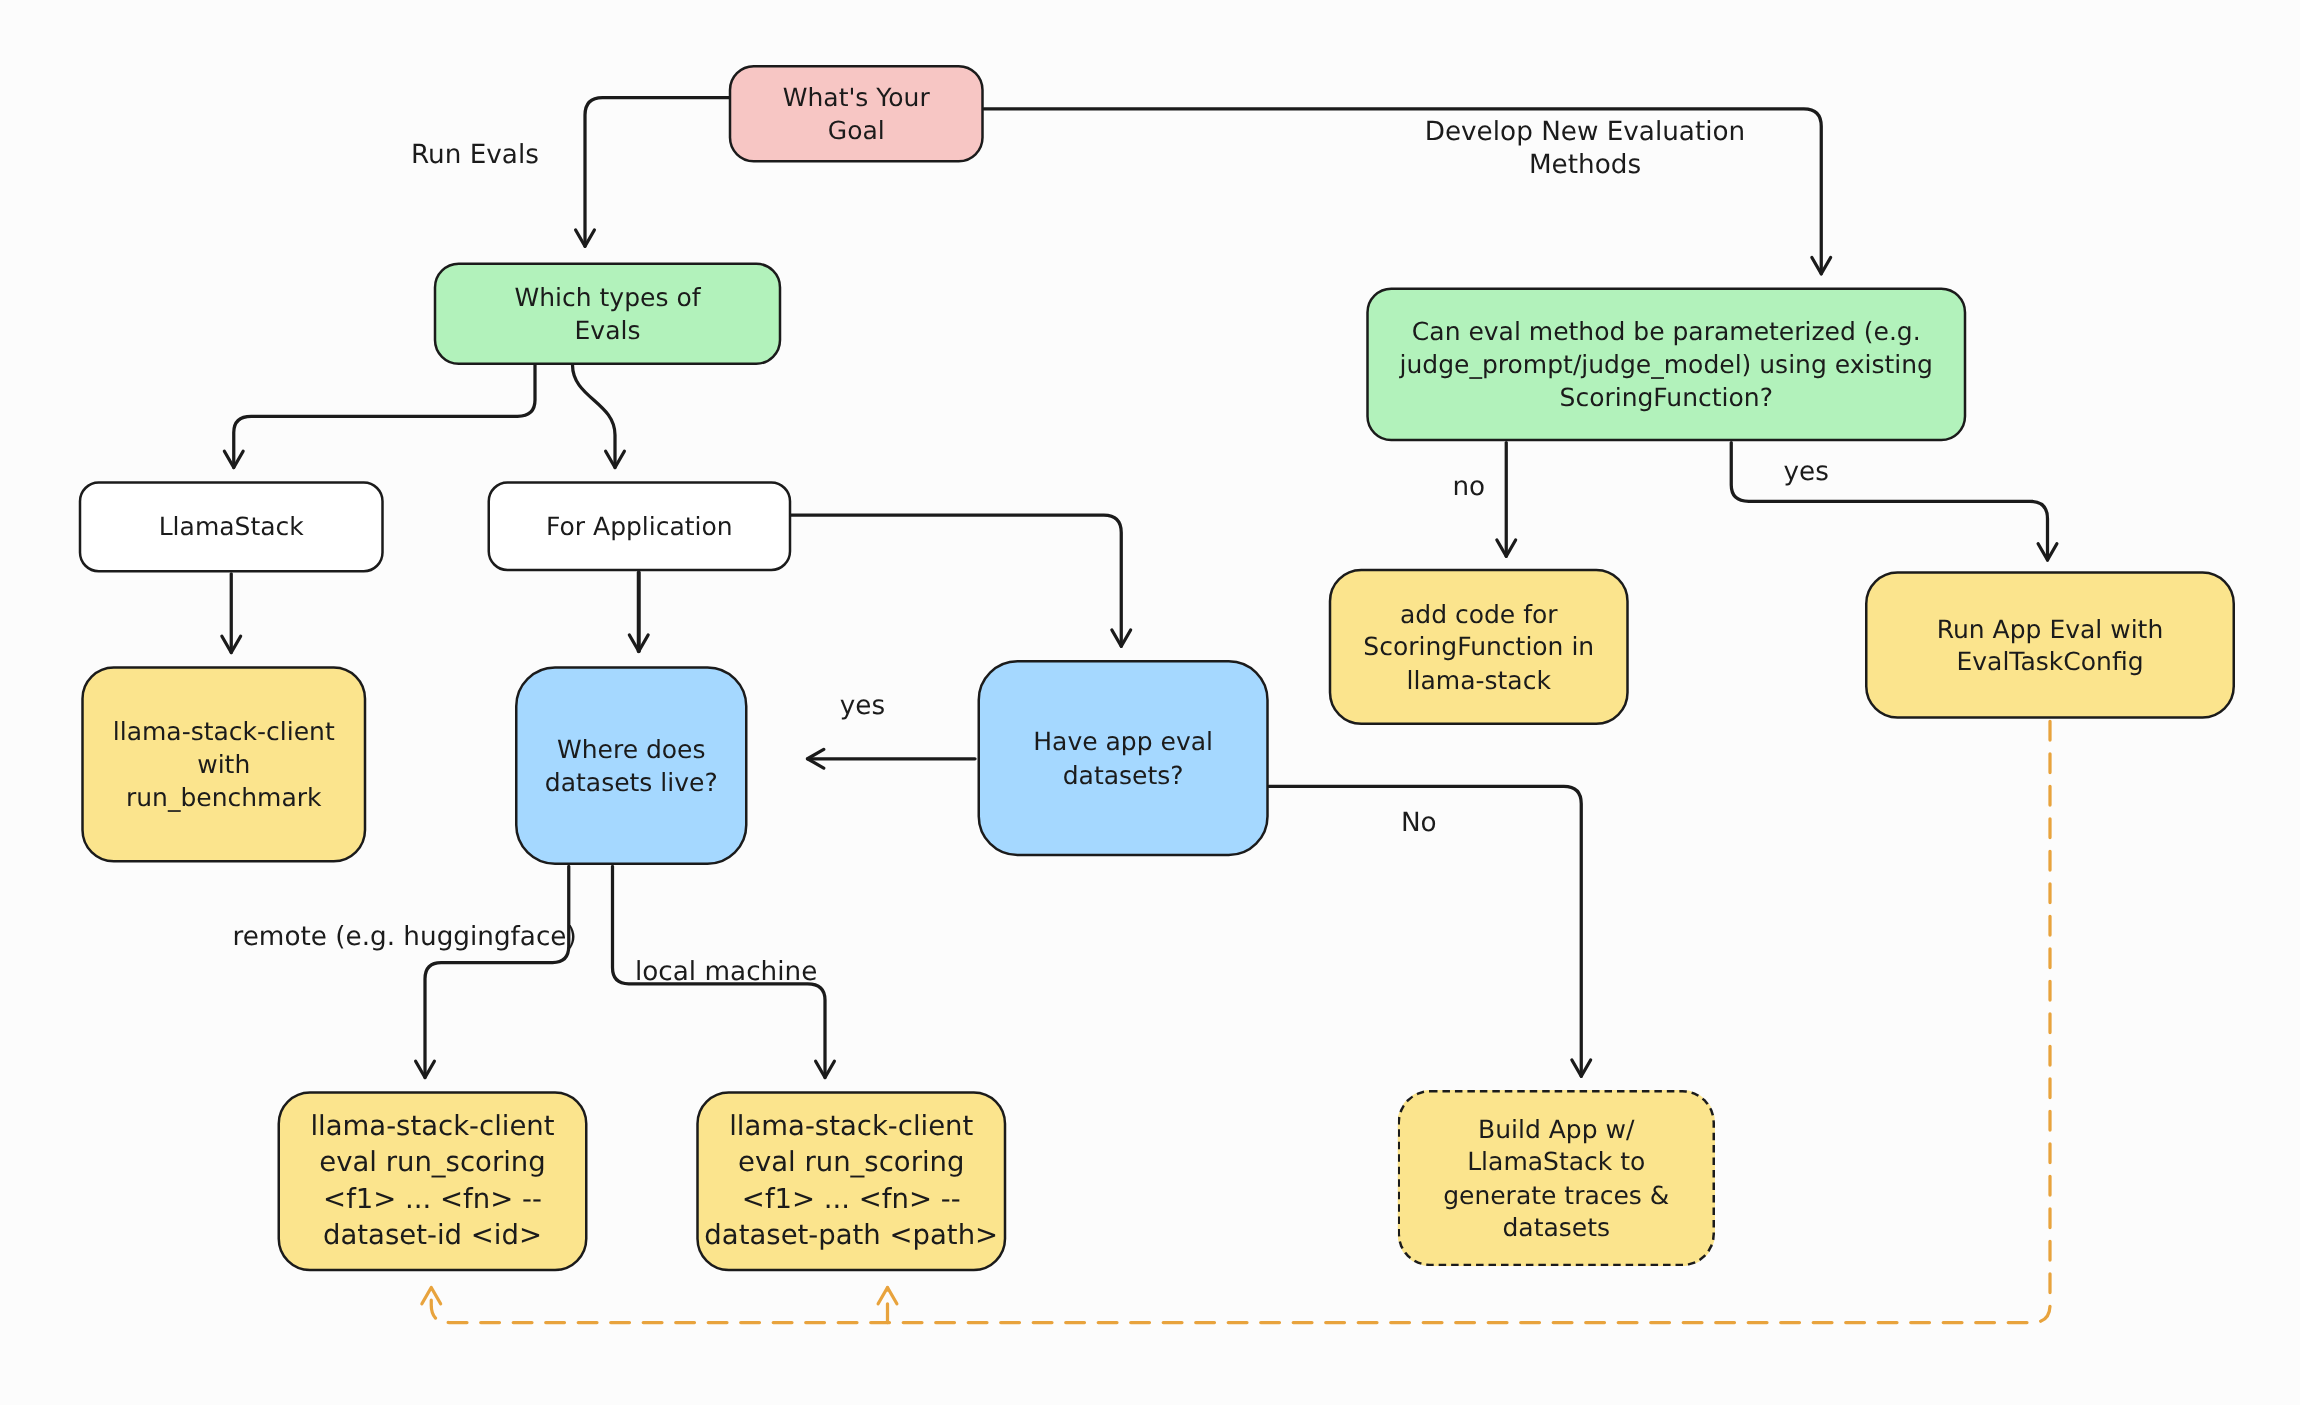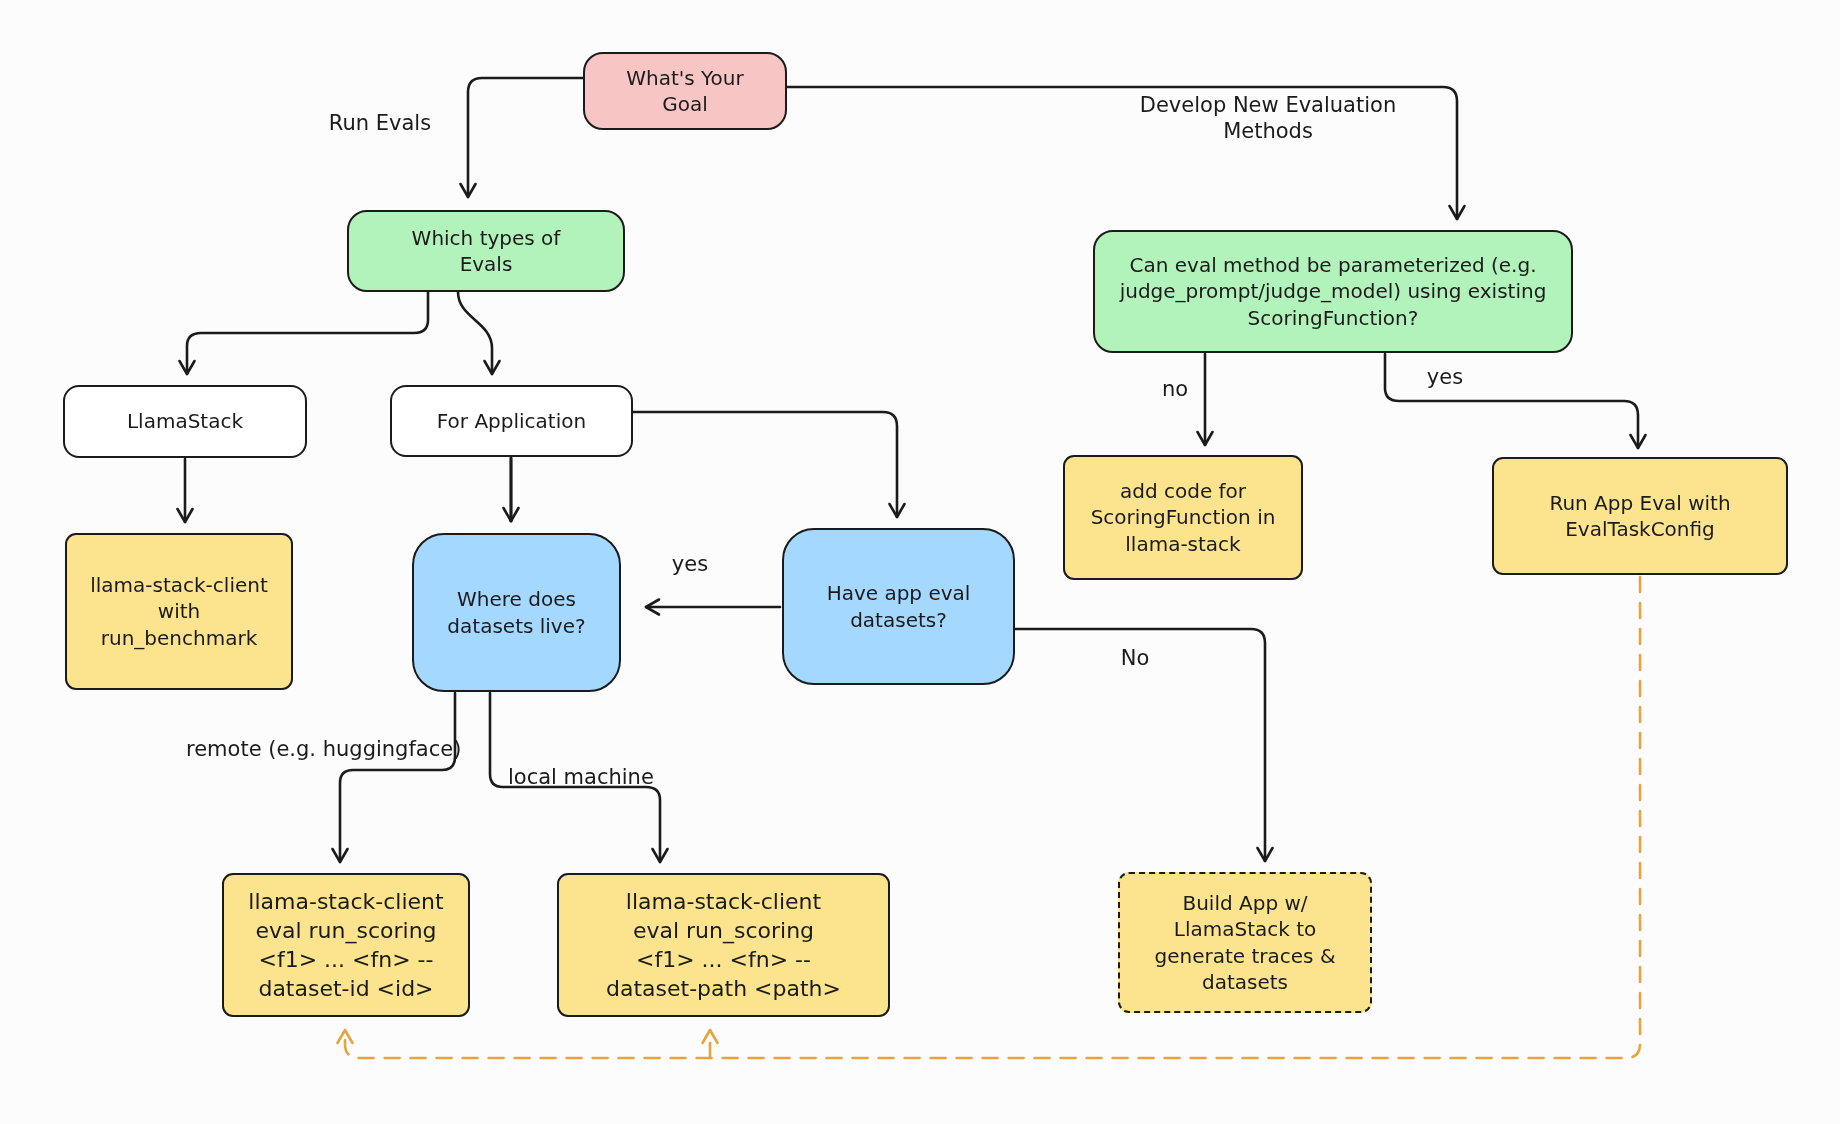--- a/index.html
+++ b/index.html
@@ -31,21 +31,21 @@
     color: var(--c-stroke, #1b1b1b);
     font-size: 20px;
     line-height: 1.32;
     z-index: 2;
     background: #fff;
   }
   .node .txt { display: inline-block; }
   .pink   { background: var(--c-pink,   #f7c6c4); }
   .green  { background: var(--c-green,  #b2f2bb); }
   .blue   { background: var(--c-blue,   #a5d8ff); border-radius: 32px; }
-  .yellow { background: var(--c-yellow, #fbe48d); border-radius: 11px; }
+  .yellow { background: var(--c-yellow, #fbe48d); border-radius: 26px; }
   .white  { background: var(--c-white,  #ffffff); border-radius: 16px; }
   .dashed { border-style: dashed; }
   .cmd    { font-size: 22px; }
   .edge-label {
     position: absolute;
     color: var(--c-stroke, #1b1b1b);
     font-size: 21px;
     line-height: 1.25;
     text-align: center;
     z-index: 3;
@@ -106,41 +106,41 @@
   </div>
 
   <div class="node white" style="left:390px; top:385px; width:243px; height:72px;">
     <span class="txt">For Application</span>
   </div>
 
   <div class="node yellow" style="left:65px; top:533px; width:228px; height:157px;">
     <span class="txt" style="max-width:195px">llama-stack-client with run_benchmark</span>
   </div>
 
-  <div class="node blue" style="left:412px; top:533px; width:209px; height:159px;">
+  <div class="node blue" style="left:412px; top:533px; width:186px; height:159px;">
     <span class="txt" style="max-width:170px">Where does datasets live?</span>
   </div>
 
   <div class="node blue" style="left:782px; top:528px; width:233px; height:157px;">
     <span class="txt" style="max-width:165px">Have app eval datasets?</span>
   </div>
 
   <div class="node yellow" style="left:1063px; top:455px; width:240px; height:125px;">
     <span class="txt" style="max-width:205px">add code for ScoringFunction in llama-stack</span>
   </div>
 
   <div class="node yellow" style="left:1492px; top:457px; width:296px; height:118px;">
     <span class="txt" style="max-width:235px">Run App Eval with EvalTaskConfig</span>
   </div>
 
   <div class="node yellow cmd" style="left:222px; top:873px; width:248px; height:144px;">
     <span class="txt" style="max-width:232px">llama-stack-client eval run_scoring &lt;f1&gt; ... &lt;fn&gt; --dataset-id &lt;id&gt;</span>
   </div>
 
-  <div class="node yellow cmd" style="left:557px; top:873px; width:333px; height:144px;align-items:center;">
+  <div class="node yellow cmd" style="left:557px; top:873px; width:248px; height:144px;align-items:center;">
     <span class="txt" style="max-width:240px">llama-stack-client eval run_scoring &lt;f1&gt; ... &lt;fn&gt; --dataset-path &lt;path&gt;</span>
   </div>
 
   <div class="node yellow dashed" style="left:1118px; top:872px; width:254px; height:141px;">
     <span class="txt" style="max-width:220px">Build App w/ LlamaStack to generate traces &amp; datasets</span>
   </div>
 
   <div class="edge-label" style="left:300px; top:110px; width:160px;">Run Evals</div>
   <div class="edge-label wrap" style="left:1093px; top:92px; width:350px;">Develop New Evaluation Methods</div>
   <div class="edge-label" style="left:1150px; top:376px; width:50px;">no</div>

